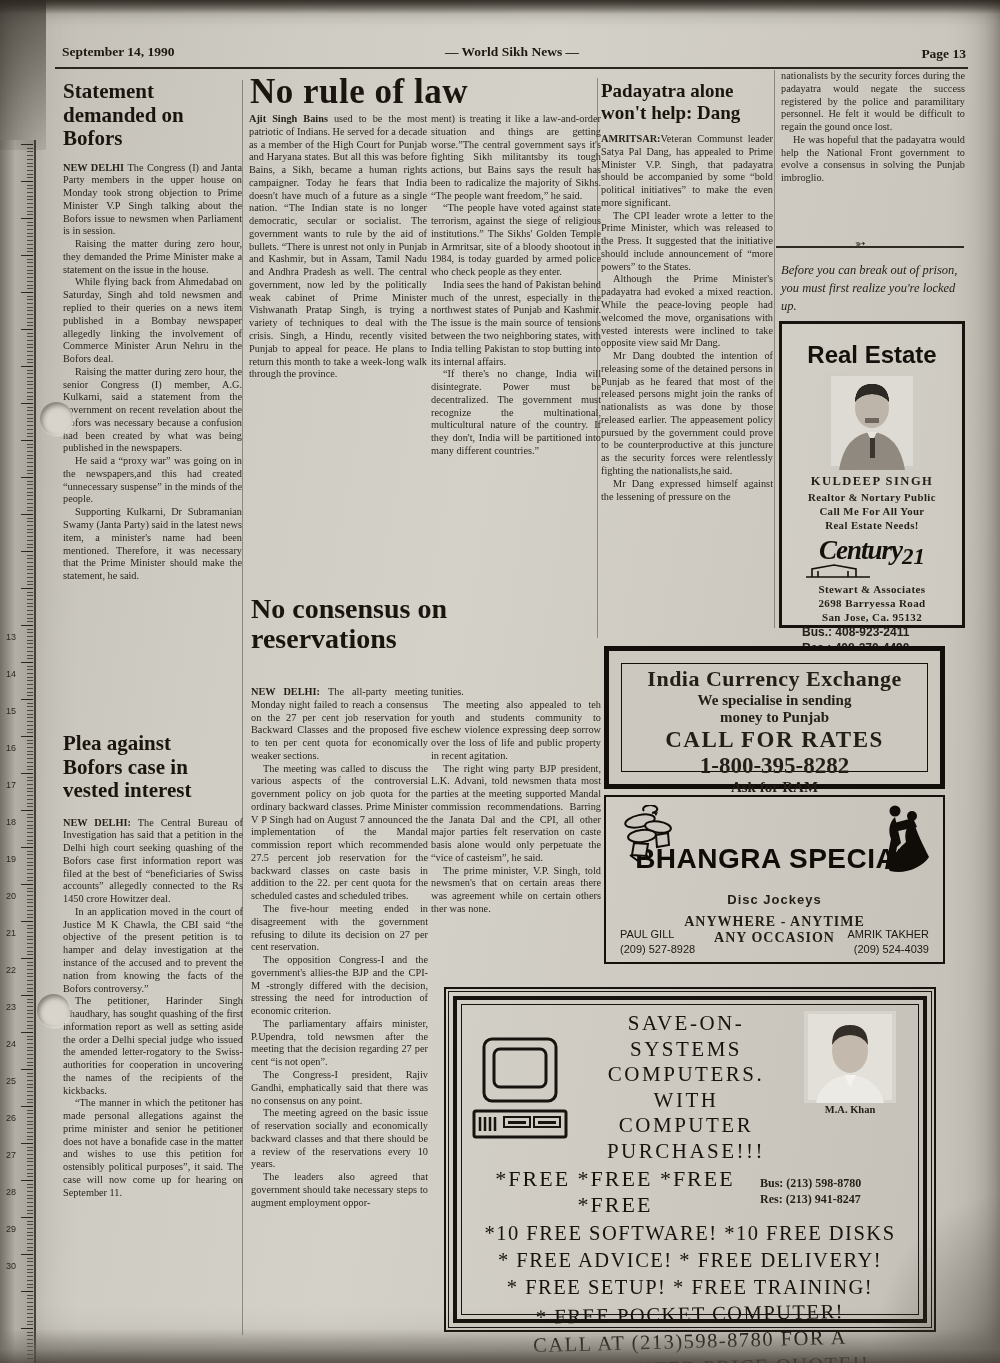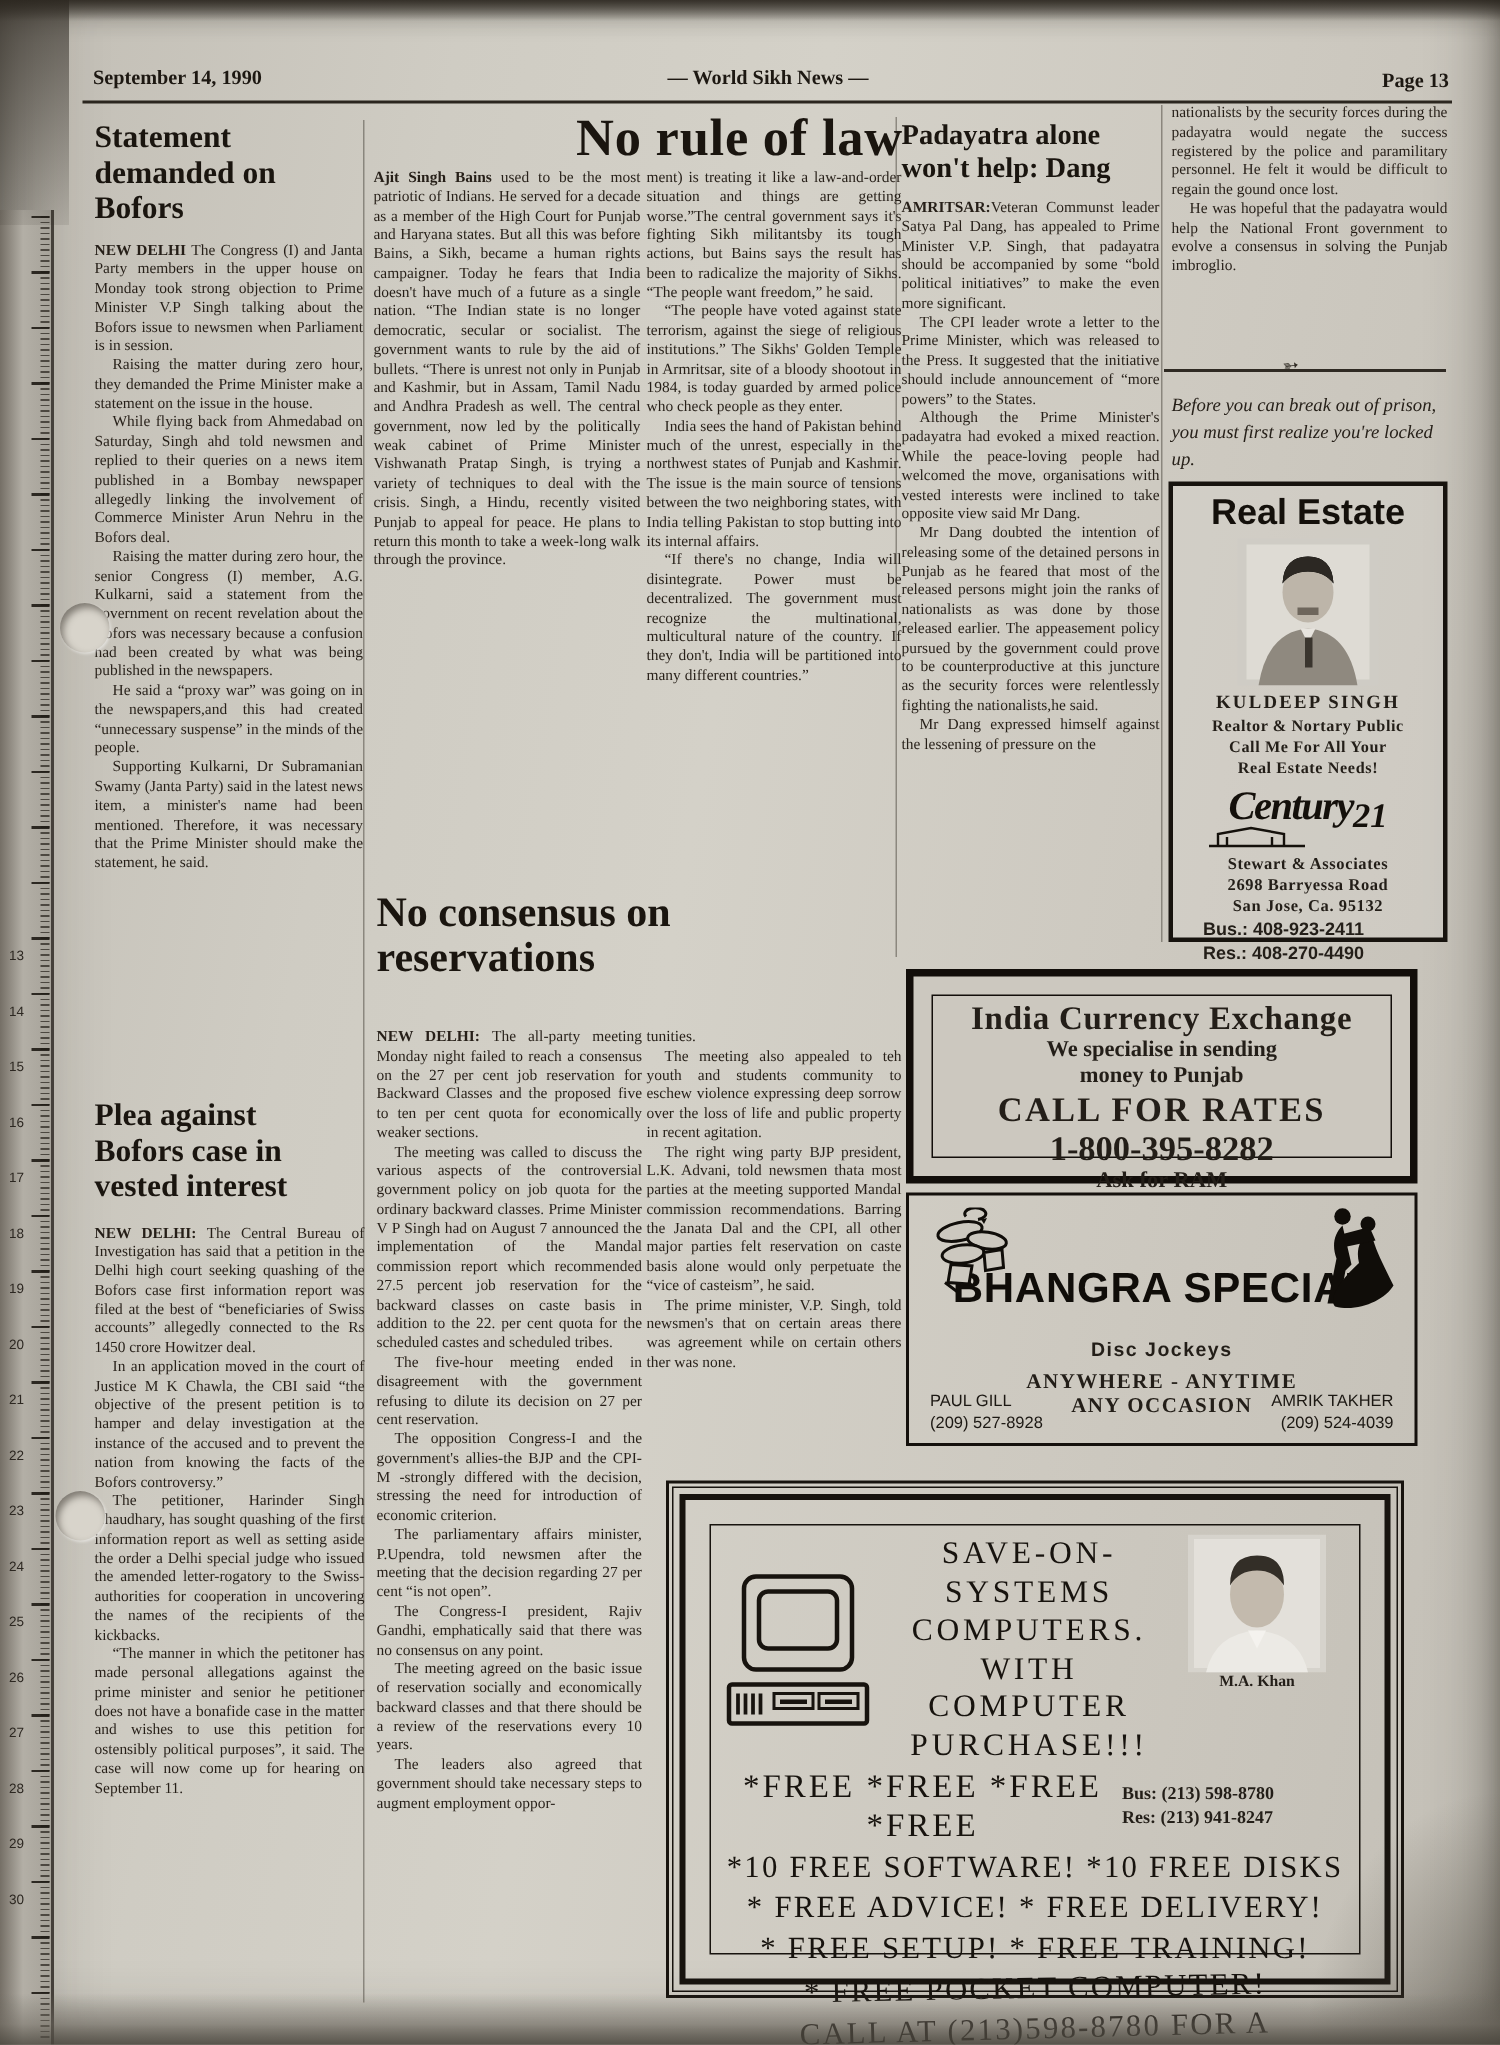--- a/index.html
+++ b/index.html
@@ -14,29 +14,29 @@
   .masthead .m-page{position:absolute;right:0;top:2px;}
   .rule-h{position:absolute;left:55px;top:67px;width:913px;height:2px;background:#2b261f;}
   .vrule{position:absolute;width:1px;background:rgba(55,50,42,.45);}
   
   .col{position:absolute;}
   .col p{margin:0;font-size:10.3px;line-height:1.24;text-align:justify;color:#261f18;}
   .col p + p{text-indent:12px;}
   .col .lead{font-weight:bold;}
   h1,h2,h3{margin:0;color:#1a150f;font-family:"Liberation Serif",serif;}
   .h-med{font-size:21px;line-height:1.12;font-weight:bold;margin-bottom:11px;}
-  .norule-head{position:absolute;left:250px;top:72px;width:352px;text-align:right;font-size:35px;font-weight:bold;letter-spacing:.5px;}
+  .norule-head{position:absolute;left:250px;top:72px;width:352px;text-align:left;font-size:35px;font-weight:bold;letter-spacing:.5px;}
   .consensus-head{position:absolute;left:251px;top:594px;width:280px;font-size:28px;line-height:1.08;font-weight:bold;}
   .col4 h3{font-size:19px;line-height:1.16;margin-bottom:9px;}
   
   .quote-div{position:absolute;left:776px;top:246px;width:188px;height:2px;background:#2f2a23;}
   .quote-mark{position:absolute;left:855px;top:236px;font-size:13px;color:#2f2a23;transform:rotate(-8deg);}
   .pull-quote{position:absolute;left:781px;top:262px;width:182px;font-style:italic;font-size:12.5px;line-height:1.42;color:#27211a;}
   
-  .ad-re{position:absolute;left:779px;top:321px;width:186px;height:307px;border:3px solid #17130e;box-sizing:border-box;text-align:center;padding:3px 4px;background:rgba(218,215,208,.35);}
+  .ad-re{position:absolute;left:779px;top:321px;width:186px;height:307px;border:3px solid #17130e;box-sizing:border-box;text-align:center;padding:16px 4px;background:rgba(218,215,208,.35);}
   .re-head{font-family:"Liberation Sans",sans-serif;font-weight:bold;font-size:24px;color:#14100b;margin:1px 0 3px;}
   .re-photo{width:94px;height:98px;margin:0 auto;display:block;}
   .re-name{font-size:12.5px;font-weight:bold;letter-spacing:1.5px;margin-top:4px;}
   .re-line{font-size:10.8px;font-weight:bold;letter-spacing:.4px;margin-top:2px;}
   .re-century{position:relative;height:46px;margin:4px 0 2px;text-align:center;}
   .c21-text{font-size:27px;font-weight:bold;font-style:italic;letter-spacing:-1px;color:#14100b;}
   .c21-num{font-size:23px;font-weight:bold;font-style:italic;position:relative;top:5px;color:#14100b;}
   .c21-house{position:absolute;left:18px;top:26px;}
   .re-addr{font-size:11px;font-weight:bold;letter-spacing:.4px;margin-top:2px;}
   .re-phone{font-family:"Liberation Sans",sans-serif;font-size:12px;font-weight:bold;text-align:left;margin:2px 0 0 16px;}
@@ -56,21 +56,21 @@
   .bh-line.first{margin-top:7px;}
   .bh-contact{position:absolute;bottom:6px;font-family:"Liberation Sans",sans-serif;font-size:11px;color:#1c1813;text-align:left;line-height:1.3;}
   .bh-contact.left{left:14px;}
   .bh-contact.right{right:14px;text-align:right;}
   .bh-drums{position:absolute;left:14px;top:8px;}
   .bh-dancers{position:absolute;right:8px;top:6px;}
   
   .ad-comp{position:absolute;left:444px;top:987px;width:492px;height:345px;box-sizing:border-box;}
   .comp-b1{border:2px solid #17130e;padding:2px;height:100%;box-sizing:border-box;}
   .comp-b2{border:1px solid #17130e;padding:4px;height:100%;box-sizing:border-box;}
-  .comp-b3{border:4px solid #17130e;padding:16px;height:100%;box-sizing:border-box;}
+  .comp-b3{border:4px solid #17130e;padding:4px;height:100%;box-sizing:border-box;}
   .comp-b4{border:1px solid #17130e;padding:6px 8px;height:100%;box-sizing:border-box;position:relative;}
   .comp-top{display:flex;align-items:flex-start;}
   .comp-iconwrap{width:112px;padding-top:24px;}
   .comp-titles{flex:1;text-align:center;}
   .comp-titles div{font-size:21px;letter-spacing:2.5px;line-height:1.22;color:#17130e;}
   .comp-photoblock{width:120px;text-align:center;}
   .comp-caption{font-size:10.5px;font-weight:bold;margin-top:1px;}
   .comp-row2{display:flex;align-items:center;margin-top:1px;}
   .free0{flex:1;text-align:center;font-size:22px;letter-spacing:2px;color:#17130e;}
   .comp-phones{width:150px;font-size:12px;font-weight:bold;text-align:left;line-height:1.3;}

